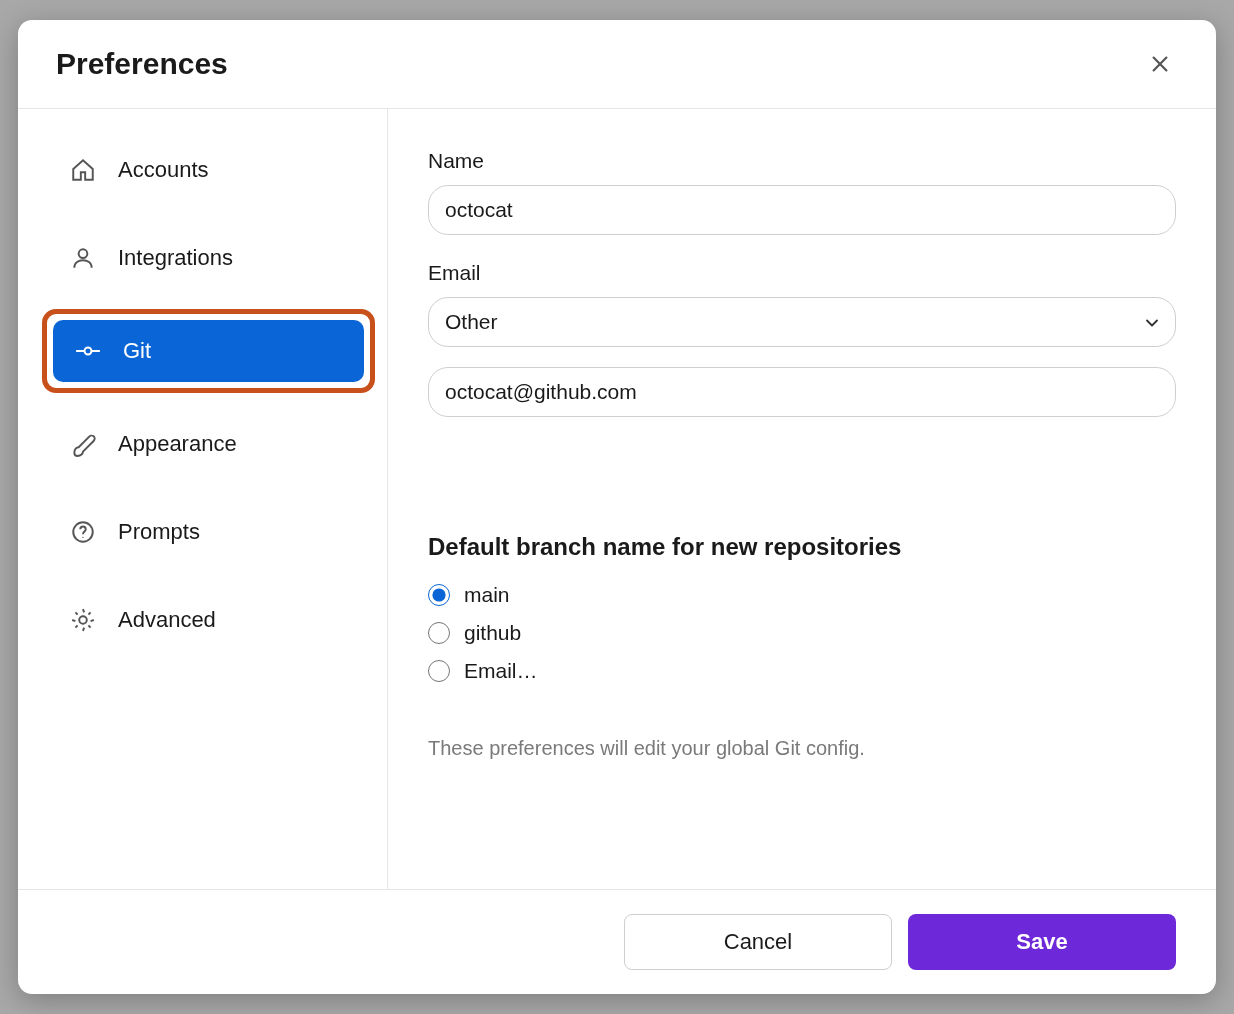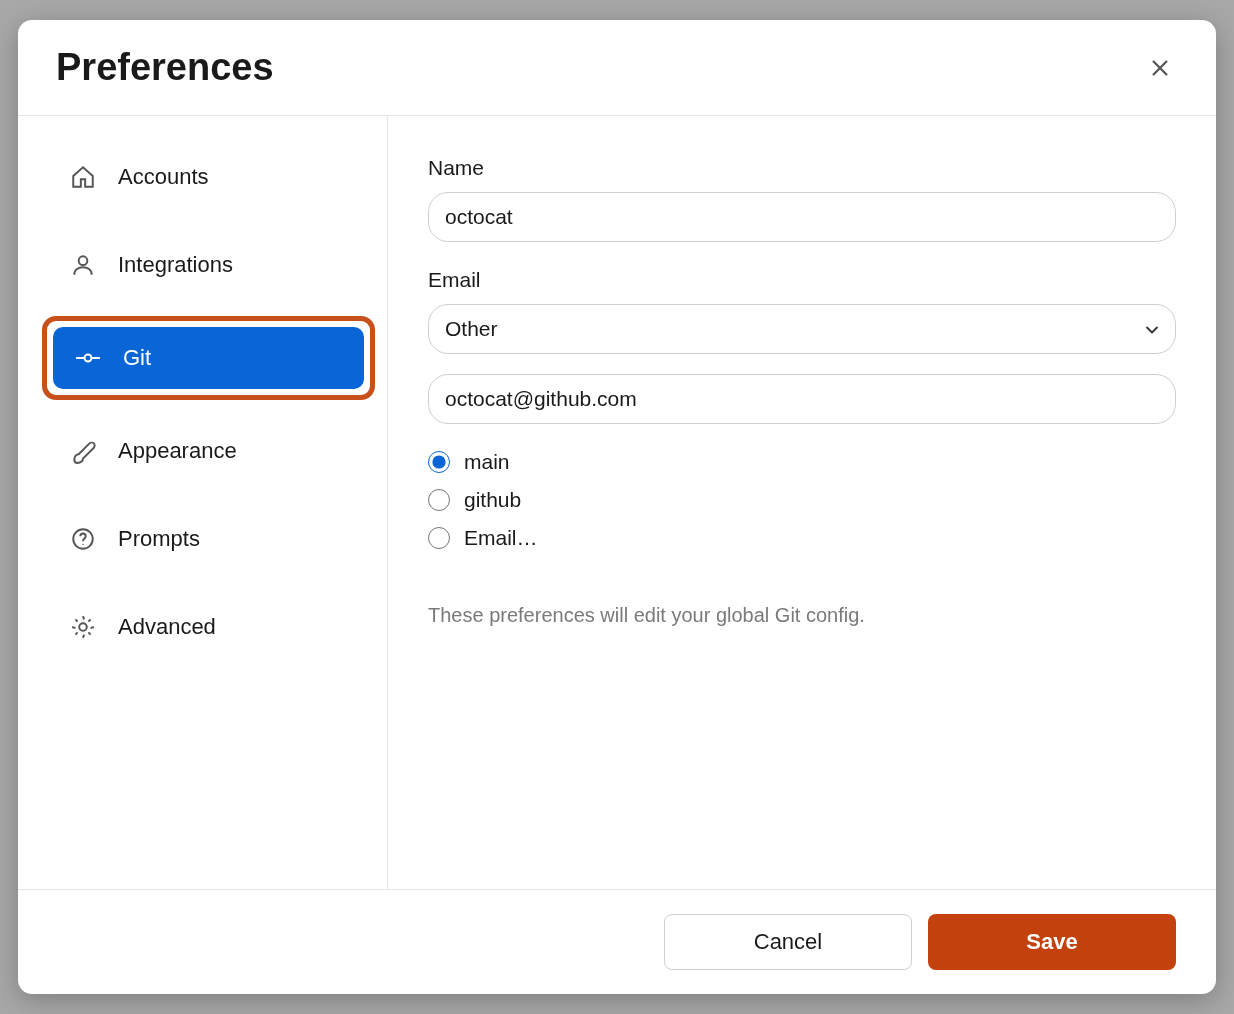--- a/index.html
+++ b/index.html
@@ -25,21 +25,21 @@
       overflow: hidden;
     }
     .dialog-header {
       display: flex;
       align-items: center;
       justify-content: space-between;
       padding: 26px 38px 26px 38px;
       border-bottom: 1px solid #e6e6e6;
     }
     .dialog-title {
-      font-size: 38px;
+      font-size: 30px;
       font-weight: 700;
       color: #1a1a1a;
     }
     .close-btn {
       width: 36px;
       height: 36px;
       display: flex;
       align-items: center;
       justify-content: center;
       color: #555;
@@ -147,32 +147,32 @@
       border-top: 1px solid #e6e6e6;
       padding: 24px 40px;
       display: flex;
       justify-content: flex-end;
       gap: 16px;
     }
     .btn {
       border-radius: 8px;
       font-size: 22px;
       padding: 14px 0;
-      width: 248px;
+      width: 268px;
       text-align: center;
       cursor: pointer;
       border: 1px solid transparent;
     }
     .btn-secondary {
       background: #fff;
       border: 1px solid #cfcfcf;
       color: #1a1a1a;
     }
     .btn-primary {
-      background: #c2410c;
+      background: #6d28d9;
       color: #fff;
       font-weight: 600;
     }
   </style>
 </head>
 <body>
 
 <div class="dialog">
 
   <div class="dialog-header">
@@ -247,20 +247,21 @@
       <label class="field-label">Email</label>
       <div class="select-wrap">
         <div class="select-box">Other</div>
         <svg class="select-chevron" width="20" height="20" viewBox="0 0 24 24" stroke="#333" stroke-width="2.2" fill="none" stroke-linecap="round" stroke-linejoin="round">
             <polyline points="6 9 12 15 18 9"></polyline>
           </svg>
       </div>
 
       <input type="text" class="text-input" value="octocat@github.com" style="">
 
+      <h2 class="section-heading">Default branch name for new repositories</h2>
 
       <label class="radio-row">
         <input type="radio" name="defbranch" checked="" style="">
         <span>main</span>
       </label>
       <label class="radio-row">
         <input type="radio" name="defbranch" style="">
         <span>github</span>
       </label>
       <label class="radio-row">

